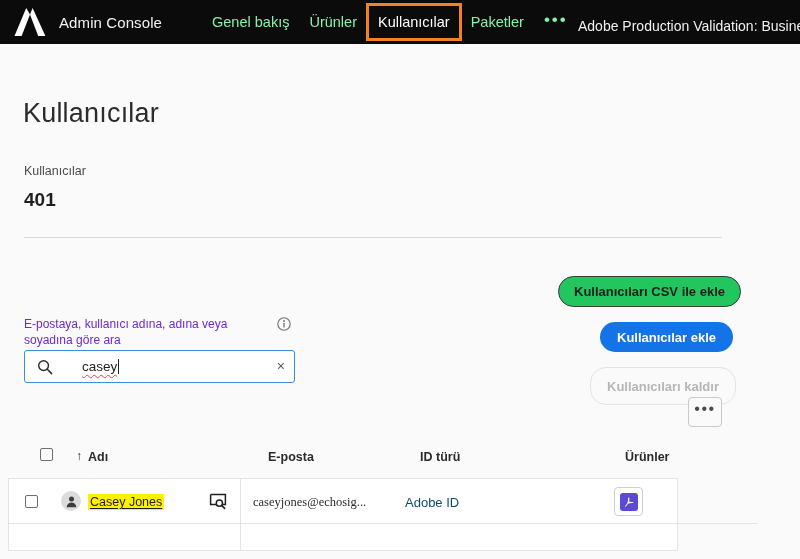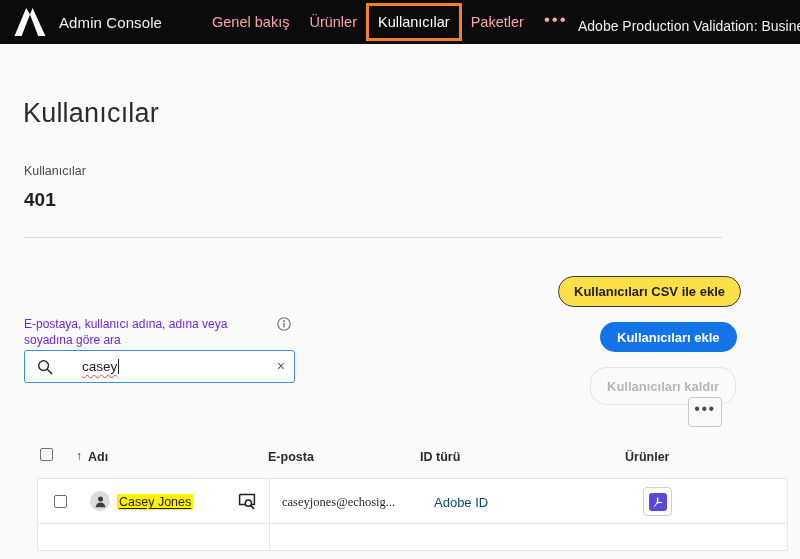--- a/index.html
+++ b/index.html
@@ -35,21 +35,21 @@
     white-space: nowrap;
     flex: 0 0 auto;
   }
   #nav-items {
     display: flex; align-items: center;
     margin-left: 40px;
     gap: 0px;
     flex: 0 0 auto;
   }
   .nav-item {
-    color: #fca5a5;
+    color: #86efac;
     font-size: 14.5px;
     padding: 5px 10px;
     white-space: nowrap;
     cursor: pointer;
   }
   .nav-item.dots { font-size: 17px; letter-spacing: 2px; padding-top:0; padding-bottom:4px; }
   .nav-item.highlighted {
     outline: 3px solid #f58220;
     color: #ffffff;
     padding: 8px 9px;
@@ -87,21 +87,21 @@
     position: absolute; left: 24px; top: 193px;
     width: 698px; height: 1px;
     background: #d8d8d8;
   }
 
   
   #btn-csv {
     position: absolute; left: 558px; top: 232px;
     height: 31px; padding: 0 15px;
     border: 1.5px solid #3a3a3a; border-radius: 16px;
-    background: #fde047; color: #1d1d1d;
+    background: #22c55e; color: #1d1d1d;
     font-size: 13px; font-weight: bold;
     display: flex; align-items: center; justify-content: center;
     cursor: pointer;
     font-family: "Liberation Sans", sans-serif;
     white-space: nowrap;
   }
   #btn-add {
     position: absolute; left: 600px; top: 278px;
     height: 30px; padding: 0 17px;
     border: none; border-radius: 16px;
@@ -191,22 +191,22 @@
     border: 1.2px solid #6e6e6e; border-radius: 2px;
     background: #fafafa; cursor: pointer;
   }
   #sort-arrow { position:absolute; left: 52px; top: 7px; font-size: 12px; color:#2b2b2b; }
   #th-name { left: 64px; }
   #th-email { left: 244px; }
   #th-idtype { left: 396px; }
   #th-products { left: 601px; }
 
   #table-body {
-    position: absolute; left: 37px; top: 434px;
-    width: 751px; height: 73px;
+    position: absolute; left: 8px; top: 434px;
+    width: 670px; height: 73px;
     background: #ffffff;
     border: 1px solid #e4e4e4;
   }
   #row-1 {
     position: absolute; left: 0; top: 0;
     width: 749px; height: 45px;
     border-bottom: 1px solid #e4e4e4;
   }
   #col-divider {
     position: absolute; left: 231px; top: 0;
@@ -289,21 +289,21 @@
 </div>
 
 <div id="page">
 
   <div id="page-title">Kullanıcılar</div>
   <div id="users-stat-label">Kullanıcılar</div>
   <div id="users-stat-value">401</div>
   <div id="divider"></div>
 
   <div id="btn-csv">Kullanıcıları CSV ile ekle</div>
-  <div id="btn-add">Kullanıcıları ekle</div>
+  <div id="btn-add">Kullanıcılar ekle</div>
   <div id="btn-remove">Kullanıcıları kaldır</div>
   <div id="btn-more">•••</div>
 
   <div id="search-label">E-postaya, kullanıcı adına, adına veya soyadına göre ara</div>
   <div id="info-icon">
     <svg width="14" height="14" viewBox="0 0 14 14" aria-hidden="true">
       <circle cx="7" cy="7" r="6.2" fill="none" stroke="#6e6e6e" stroke-width="1.1"></circle>
       <circle cx="7" cy="4" r="0.95" fill="#6e6e6e"></circle>
       <rect x="6.4" y="5.8" width="1.2" height="4.6" rx="0.5" fill="#6e6e6e"></rect>
     </svg>

